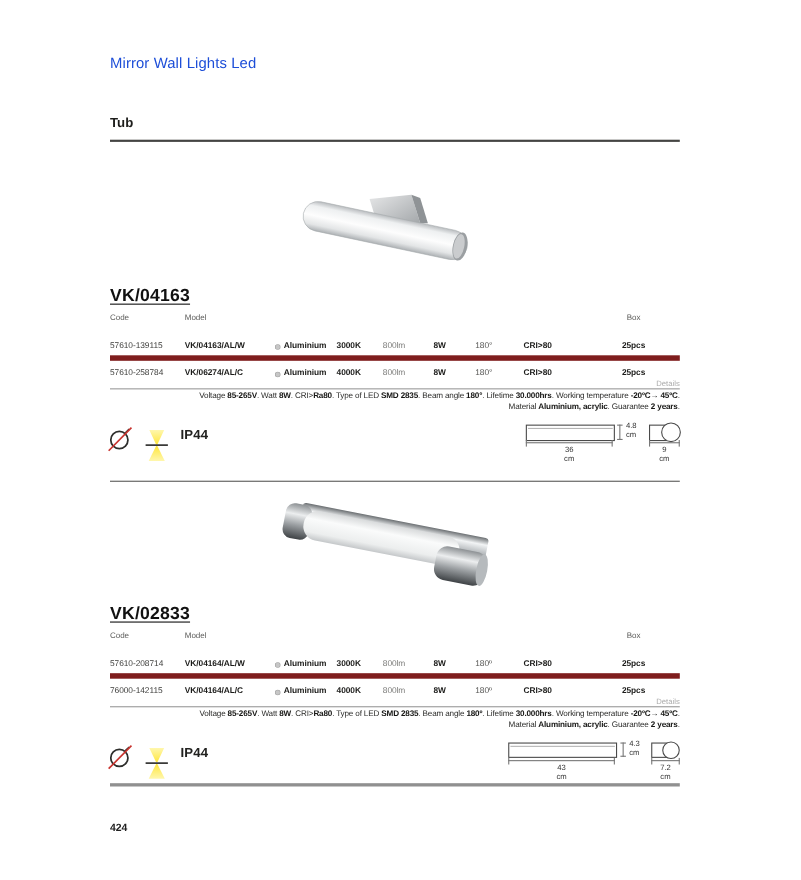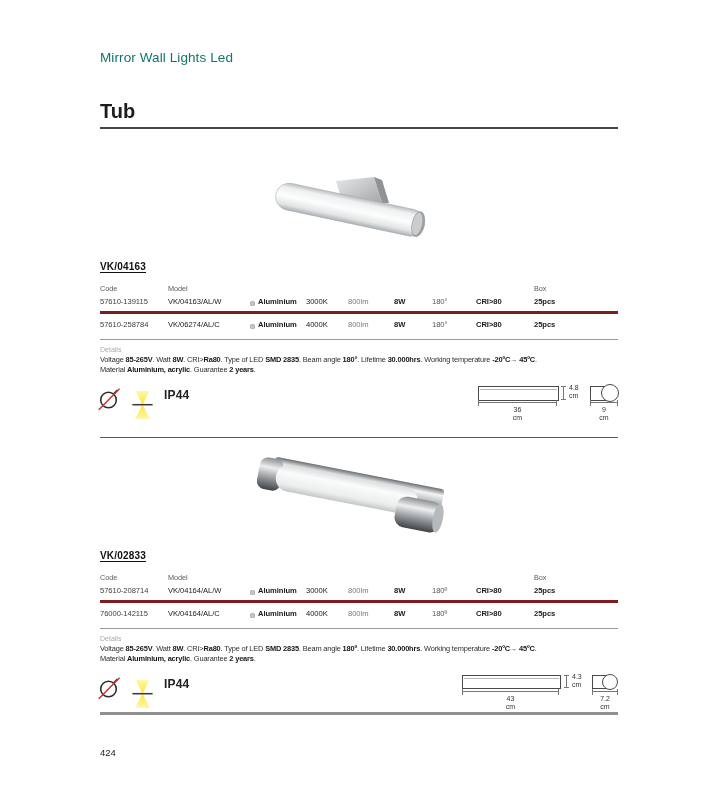--- a/index.html
+++ b/index.html
@@ -1,65 +1,65 @@
 <!DOCTYPE html>
 <html><head>
 <meta charset="utf-8">
 <style>
   html,body{margin:0;padding:0;background:#ffffff;}
   .page{position:relative;width:728px;height:800px;background:#ffffff;overflow:hidden;
         font-family:"Liberation Sans","DejaVu Sans",sans-serif;color:#1d1d1b;}
 
   
-  .category{position:absolute;left:100px;top:50px;font-size:13.5px;color:#0f766e;letter-spacing:.1px;}
-  .series{position:absolute;left:100px;top:101px;font-size:20px;font-weight:bold;margin:0;line-height:20px;}
+  .category{position:absolute;left:100px;top:50px;font-size:13.5px;color:#1d4ed8;letter-spacing:.1px;}
+  .series{position:absolute;left:100px;top:101px;font-size:12px;font-weight:bold;margin:0;line-height:20px;}
   .rule{position:absolute;left:100px;width:518px;}
   .rule-title{top:127px;height:2px;background:#454543;}
   .rule-mid{top:437px;height:1px;background:#595957;}
   .rule-bottom{top:712px;height:3px;background:#909090;}
 
-  .pageno{position:absolute;left:100px;top:747px;font-size:9.5px;font-weight:normal;color:#222;}
+  .pageno{position:absolute;left:100px;top:747px;font-size:9.5px;font-weight:bold;color:#222;}
 
   
   .sec{position:absolute;left:100px;top:0;width:518px;height:0;overflow:visible;}
   .sec1{top:140px;}
   .sec2{top:429px;}
 
   
   .photo{position:absolute;}
   .photo1{left:172px;top:32px;width:164px;height:72px;}
   .photo2{left:154px;top:25px;width:196px;height:82px;}
 
   
-  .sku{position:absolute;left:0;top:121px;font-size:10px;font-weight:bold;color:#111;
+  .sku{position:absolute;left:0;top:121px;font-size:16px;font-weight:bold;color:#111;
        text-decoration:underline;text-underline-offset:2px;letter-spacing:.2px;}
 
   
   .ptable{position:absolute;left:0;top:144px;width:518px;border-bottom:1px solid #9a9a9a;}
   .trow{display:grid;grid-template-columns:68px 82px 56px 42px 46px 38px 44px 58px 1fr;
         font-size:7.6px;line-height:9px;letter-spacing:-.05px;}
   .trow.thead{color:#5a5a58;font-size:7.3px;padding-bottom:1px;}
-  .trow.r1{padding:3px 0 5px;border-bottom:3px solid #7f1d1d;}
+  .trow.r1{padding:3px 0 5px;border-bottom:5px solid #7f1d1d;margin-top:12px;}
   .trow.r2{padding:6px 0 10px;}
   .c{white-space:nowrap;}
   .c-code{color:#3c3c3a;}
-  .c-model{font-weight:normal;color:#1a1a18;}
+  .c-model{font-weight:bold;color:#1a1a18;}
   .c-fin{font-weight:bold;color:#1a1a18;display:flex;align-items:flex-end;}
   .dot{display:inline-block;width:5px;height:5px;border-radius:50%;background:#c6c6c6;
        box-shadow:inset 0 0 0 .5px #a2a2a2;margin-right:3px;flex:none;}
-  .c-cct{font-weight:normal;color:#1a1a18;}
+  .c-cct{font-weight:bold;color:#1a1a18;}
   .c-flux{color:#7b7b79;}
   .c-watt{font-weight:bold;color:#1a1a18;}
   .c-beam{color:#55555З;color:#555553;}
   .c-cri{font-weight:bold;color:#1a1a18;}
-  .c-box{font-weight:bold;text-align:left;color:#1a1a18;}
+  .c-box{font-weight:bold;text-align:center;color:#1a1a18;}
   .thead .c-box{font-weight:normal;color:#5a5a58;}
 
   
-  .details{position:absolute;left:0;top:206px;width:518px;}
+  .details{position:absolute;left:0;top:206px;width:518px;text-align:right;}
   .d-label{font-size:7px;color:#ababab;margin-bottom:2px;}
   .d-line{font-size:7.4px;line-height:9.8px;color:#2c2c2a;white-space:nowrap;letter-spacing:-.15px;}
   .d-line .b{font-weight:bold;color:#161614;}
 
   
   .ic-nodim{position:absolute;left:-2px;top:247px;width:25px;height:24px;}
   .ic-beam{position:absolute;left:29px;top:250px;width:27px;height:30px;}
   .ip{position:absolute;left:64px;top:248px;font-size:12px;font-weight:bold;color:#222220;letter-spacing:.2px;}
 
   

